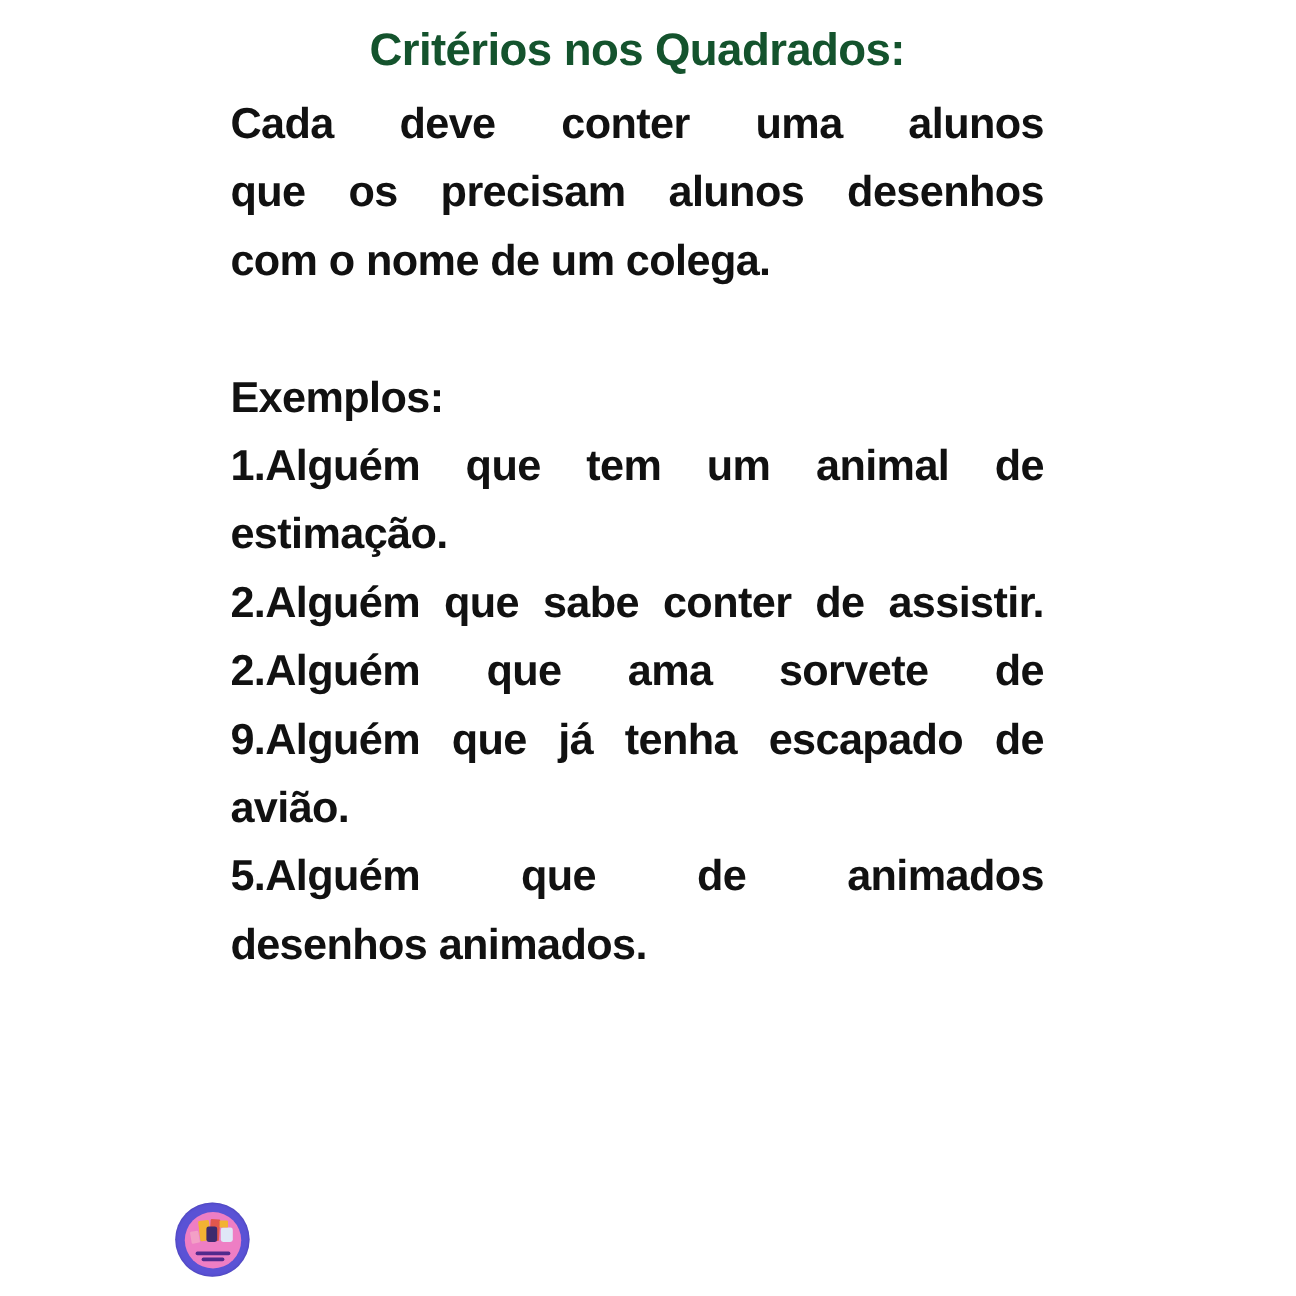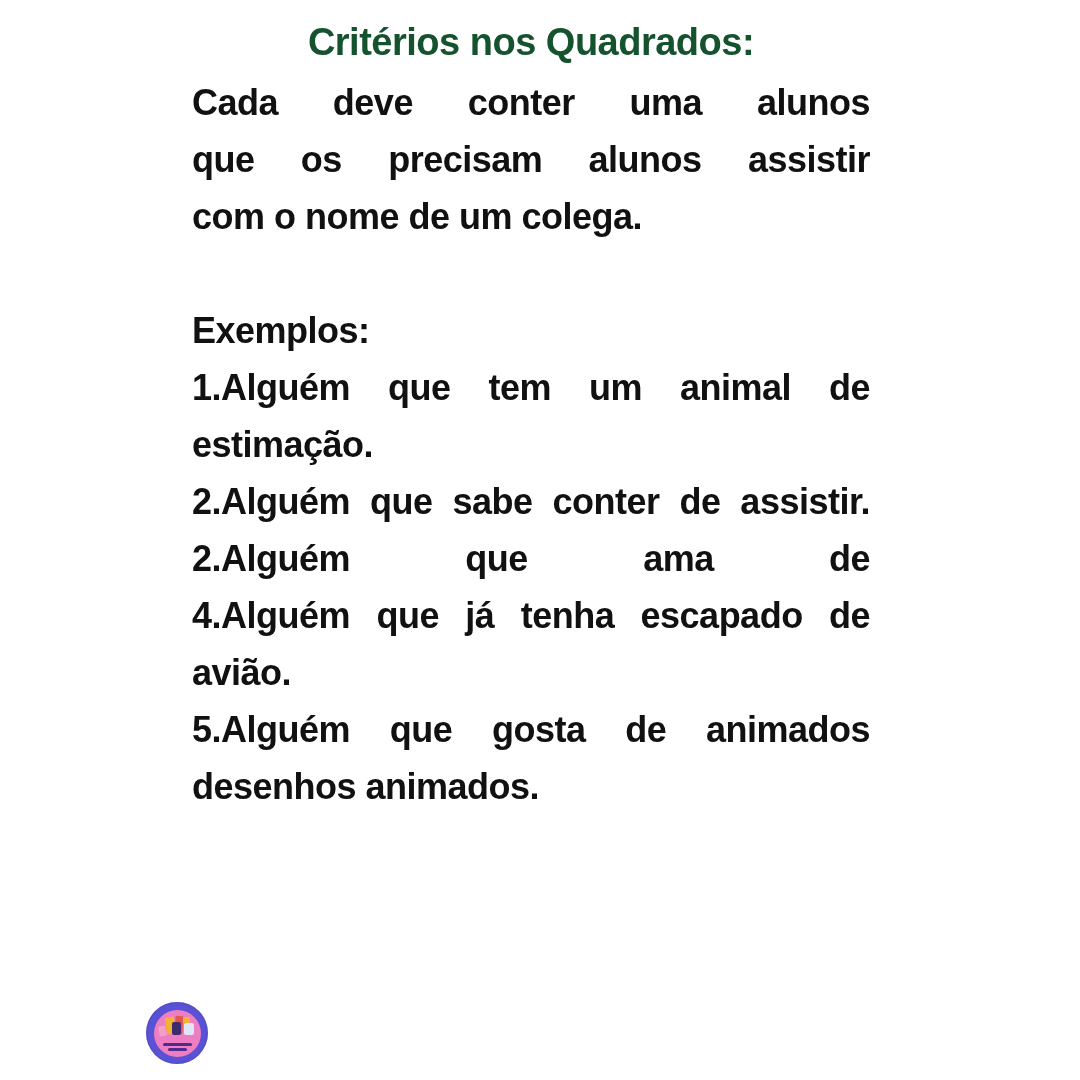--- a/index.html
+++ b/index.html
@@ -87,21 +87,21 @@
         <span>deve</span>
         <span>conter</span>
         <span>uma</span>
         <span>alunos</span>
       </div>
       <div class="line justify">
         <span>que</span>
         <span>os</span>
         <span>precisam</span>
         <span>alunos</span>
-        <span>assistir</span>
+        <span>desenhos</span>
       </div>
       <div class="line">com o nome de um colega.</div>
       <div class="line blank">&nbsp;</div>
       <div class="line">Exemplos:</div>
       <div class="line justify">
         <span>1.Alguém</span>
         <span>que</span>
         <span>tem</span>
         <span>um</span>
         <span>animal</span>
@@ -113,35 +113,35 @@
         <span>que</span>
         <span>sabe</span>
         <span>conter</span>
         <span>de</span>
         <span>assistir.</span>
       </div>
       <div class="line justify">
         <span>2.Alguém</span>
         <span>que</span>
         <span>ama</span>
+        <span>sorvete</span>
         <span>de</span>
       </div>
       <div class="line justify">
-        <span>4.Alguém</span>
+        <span>9.Alguém</span>
         <span>que</span>
         <span>já</span>
         <span>tenha</span>
         <span>escapado</span>
         <span>de</span>
       </div>
       <div class="line">avião.</div>
       <div class="line justify">
         <span>5.Alguém</span>
         <span>que</span>
-        <span>gosta</span>
         <span>de</span>
         <span>animados</span>
       </div>
       <div class="line">desenhos animados.</div>
     </div>
 
   <div class="logo" style="background: rgb(90, 82, 213);">
     <div class="logo-inner" style="background: rgb(238, 126, 196);">
       <span class="s s1"></span>
       <span class="s s2"></span>

